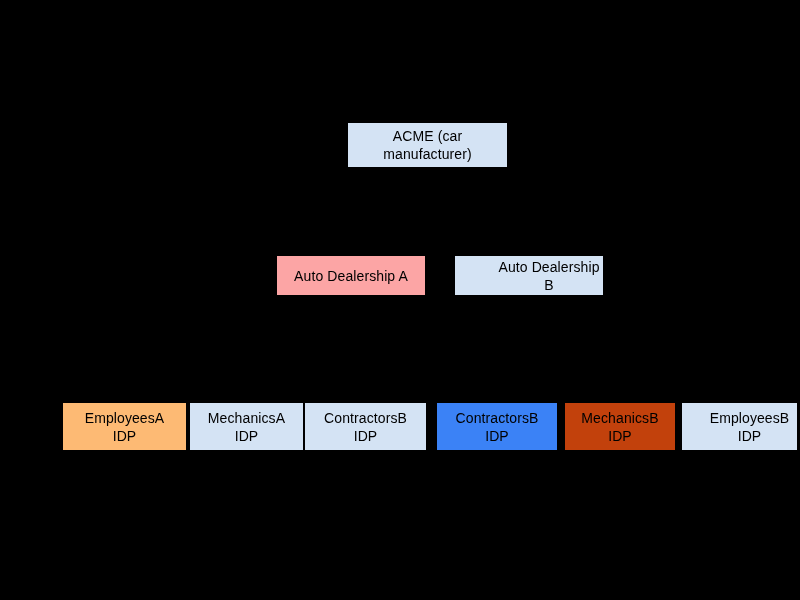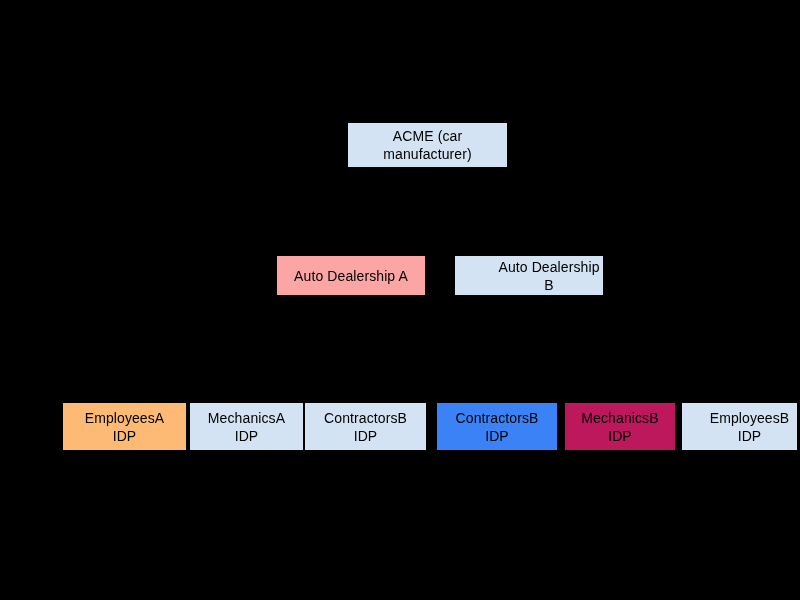--- a/index.html
+++ b/index.html
@@ -87,21 +87,21 @@
 IDP</span>
   </div>
   <div class="node" style="left: 305px; top: 403px; width: 121px; height: 47px; background: rgb(212, 227, 244); color: rgb(0, 0, 0);">
     <span class="node-label">ContractorsB
 IDP</span>
   </div>
   <div class="node" style="left: 437px; top: 403px; width: 120px; height: 47px; background: #3b82f6; color: rgb(0, 0, 0);">
     <span class="node-label">ContractorsB
 IDP</span>
   </div>
-  <div class="node" style="left: 565px; top: 403px; width: 110px; height: 47px; background: #be185d; color: rgb(0, 0, 0);">
+  <div class="node" style="left: 565px; top: 403px; width: 110px; height: 47px; background: #c2410c; color: rgb(0, 0, 0);">
     <span class="node-label">MechanicsB
 IDP</span>
   </div>
   <div class="node" style="left: 682px; top: 403px; width: 115px; height: 47px; background: rgb(212, 227, 244); color: rgb(0, 0, 0); padding-left: 20px;">
     <span class="node-label">EmployeesB
 IDP</span>
   </div>
 
 </div>
 

